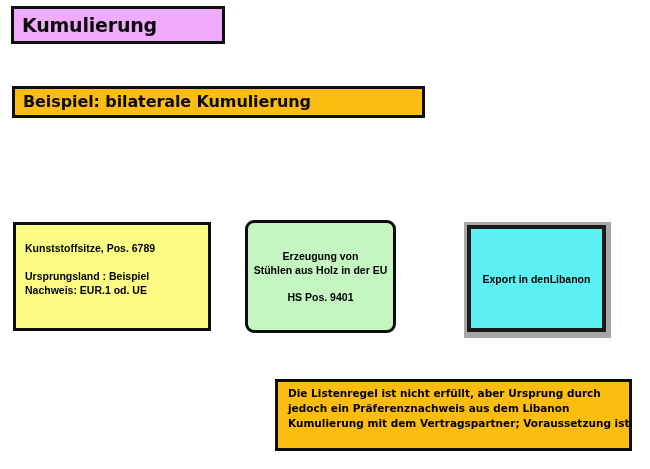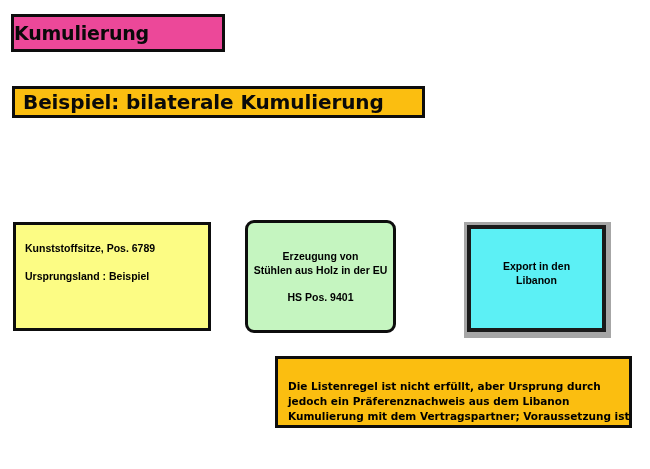--- a/index.html
+++ b/index.html
@@ -19,28 +19,29 @@
   .slide {
     position: absolute;
     inset: 0;
     background: #ffffff;
   }
 
   
   .title-box {
     position: absolute;
     left: 11px;
-    top: 14px;
+    top: 6px;
     width: 214px;
     height: 38px;
-    background: #ec4899;
-    border: 3px solid #0d0d0d;
-    box-sizing: border-box;
-    display: flex;
-    align-items: center;
+    background: #f0abfc;
+    border: 3px solid #0d0d0d;
+    box-sizing: border-box;
+    display: flex;
+    align-items: center;
+    padding-left: 8px;
   }
   .title-box .title-text {
     font-family: "DejaVu Sans", sans-serif;
     font-size: 19px;
     font-weight: bold;
     color: #0a0a0a;
     letter-spacing: -0.2px;
     line-height: 1;
   }
 
@@ -53,21 +54,21 @@
     height: 32px;
     background: #fbbe10;
     border: 3px solid #0d0d0d;
     box-sizing: border-box;
     display: flex;
     align-items: center;
     padding-left: 8px;
   }
   .beispiel-box .beispiel-text {
     font-family: "DejaVu Sans", sans-serif;
-    font-size: 20px;
+    font-size: 16px;
     font-weight: bold;
     color: #0a0a0a;
     letter-spacing: -0.1px;
     line-height: 1;
   }
 
   
   .yellow-box {
     position: absolute;
     left: 13px;
@@ -131,48 +132,47 @@
     box-sizing: border-box;
     padding: 3px 5px 6px 3px;
   }
   .cyan-box {
     width: 100%;
     height: 100%;
     background: #5cf0f5;
     border: 4px solid #1a1a1a;
     box-sizing: border-box;
     display: flex;
-    flex-direction: column;
     align-items: center;
     justify-content: center;
   }
   .cyan-box .line {
     font-family: "Liberation Sans", sans-serif;
     font-size: 10.5px;
     font-weight: bold;
     color: #000000;
     line-height: 14px;
     text-align: center;
     white-space: nowrap;
   }
   .cyan-box .gap {
     height: 12px;
   }
 
   
   .note-box {
     position: absolute;
     left: 275px;
-    top: 356px;
+    top: 379px;
     width: 357px;
     height: 72px;
     background: #fbbe10;
     border: 3px solid #0d0d0d;
     box-sizing: border-box;
-    padding: 20px 0 0 10px;
+    padding: 4px 0 0 10px;
   }
   .note-box .line {
     font-family: "DejaVu Sans", sans-serif;
     font-size: 10.5px;
     font-weight: bold;
     color: #000000;
     line-height: 15px;
     white-space: nowrap;
   }
 </style>
@@ -186,20 +186,21 @@
   </div>
 
   <div class="beispiel-box">
     <span class="beispiel-text">Beispiel: bilaterale  Kumulierung</span>
   </div>
 
   <div class="yellow-box">
     <div class="line">Kunststoffsitze, Pos. 6789</div>
     <div class="gap"></div>
     <div class="line">Ursprungsland : Beispiel</div>
+    <div class="line">Nachweis: EUR.1 od. UE</div>
   </div>
 
   <div class="green-box">
     <div class="line">Erzeugung von</div>
     <div class="line">Stühlen aus Holz in der EU</div>
     <div class="gap"></div>
     <div class="line">HS Pos. 9401</div>
   </div>
 
   <div class="cyan-wrap">

